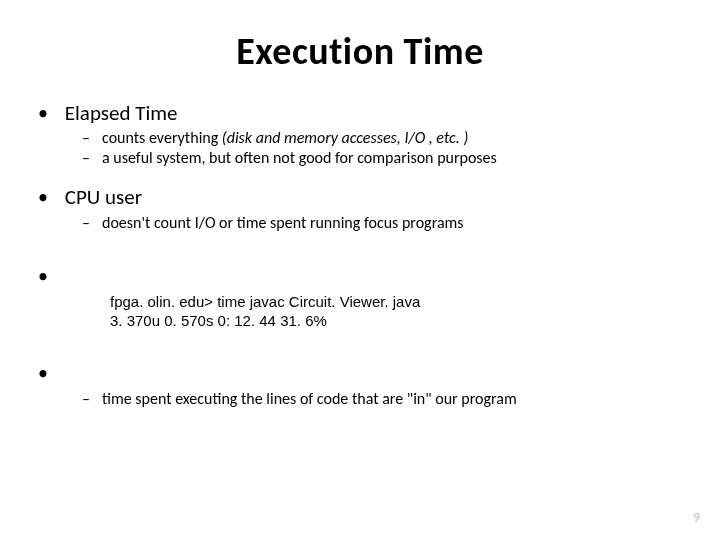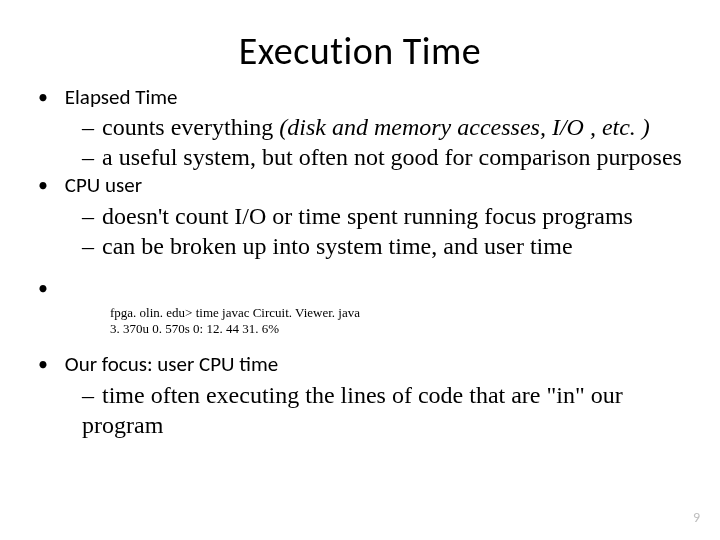--- a/index.html
+++ b/index.html
@@ -14,63 +14,62 @@
   }
   .slide {
     position: relative;
     width: 720px;
     height: 540px;
     box-sizing: border-box;
   }
   .title {
     text-align: center;
     font-size: 38px;
-    font-weight: 400;
+    font-weight: 700;
     padding-top: 28px;
     padding-bottom: 10px;
     letter-spacing: 0.5px;
   }
   .content {
     padding: 0 38px 0 38px;
     font-size: 21px;
     line-height: 1.25;
   }
   ul.top {
     list-style: none;
     margin: 0;
     padding: 0;
   }
   ul.top > li {
-    margin-top: 0;
+    margin-top: 16px;
   }
   ul.top > li::before {
     content: "•";
     display: inline-block;
     width: 22px;
     margin-left: 0;
     font-size: 20px;
   }
   ul.sub {
     list-style: none;
     margin: 2px 0 0 0;
     padding: 0 0 0 44px;
-    font-size: 24px;
-    font-family: Liberation Serif, serif;
+    font-size: 16px;
   }
   ul.sub > li::before {
     content: "–";
     display: inline-block;
     width: 20px;
   }
   .italic {
     font-style: italic;
   }
   .mono {
-    font-family: Liberation Serif, serif;
-    font-size: 13px;
+    font-family: Liberation Sans, sans-serif;
+    font-size: 15px;
     line-height: 1.25;
     white-space: pre;
     padding-left: 72px;
     margin-top: 4px;
   }
   .spacer { height: 14px; }
   .pagenum {
     position: absolute;
     right: 20px;
     bottom: 14px;
@@ -93,37 +92,35 @@
         <ul class="sub">
           <li><span>counts everything  </span><span class="italic">(disk and memory accesses, I/O , etc. )</span></li>
           <li><span>a useful system, but often not good for comparison purposes</span></li>
         </ul>
       </li>
 
       <li>
         <span>CPU user</span>
         <ul class="sub">
           <li><span>doesn't count I/O or time spent running focus programs</span></li>
-          <li><span>can be broken up into system time, and user time</span></li>
         </ul>
       </li>
 
       <div class="spacer"></div>
 
       <li>
         <div class="mono"><span>fpga. olin. edu&gt; time javac Circuit. Viewer. java</span>
 <span>3. 370u 0. 570s 0: 12. 44 31. 6%</span></div>
       </li>
 
       <div class="spacer"></div>
 
       <li>
-        <span>Our focus:  user CPU time</span>
         <ul class="sub">
-          <li><span>time often executing the lines of code that are "in" our program</span></li>
+          <li><span>time spent executing the lines of code that are "in" our program</span></li>
         </ul>
       </li>
 
     </ul>
   </div>
 
   <div class="pagenum">9</div>
 </div>
 
 </body></html>

